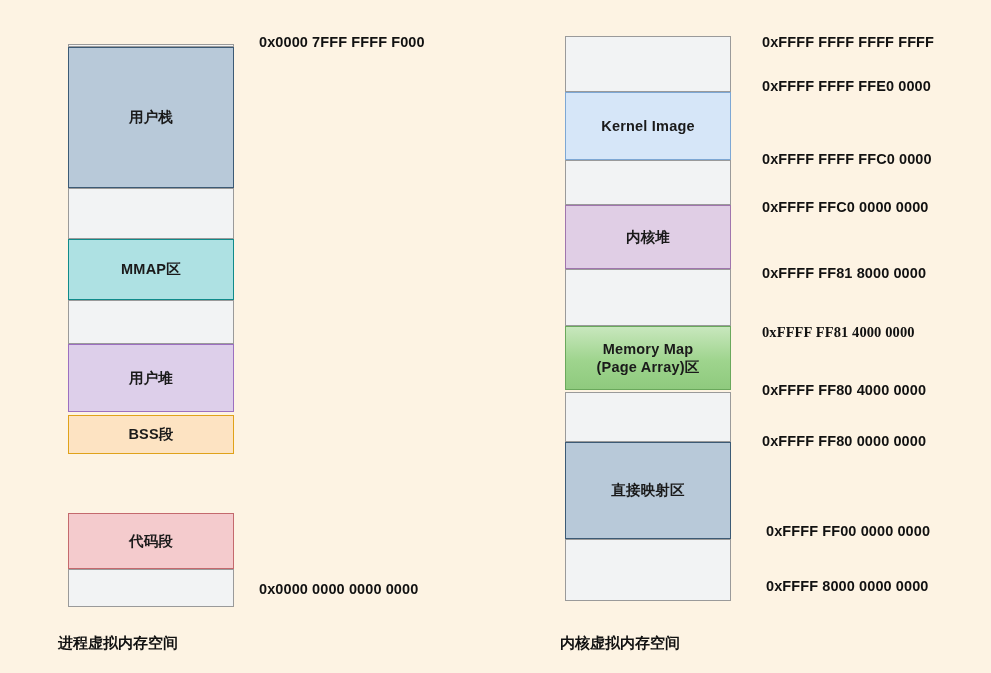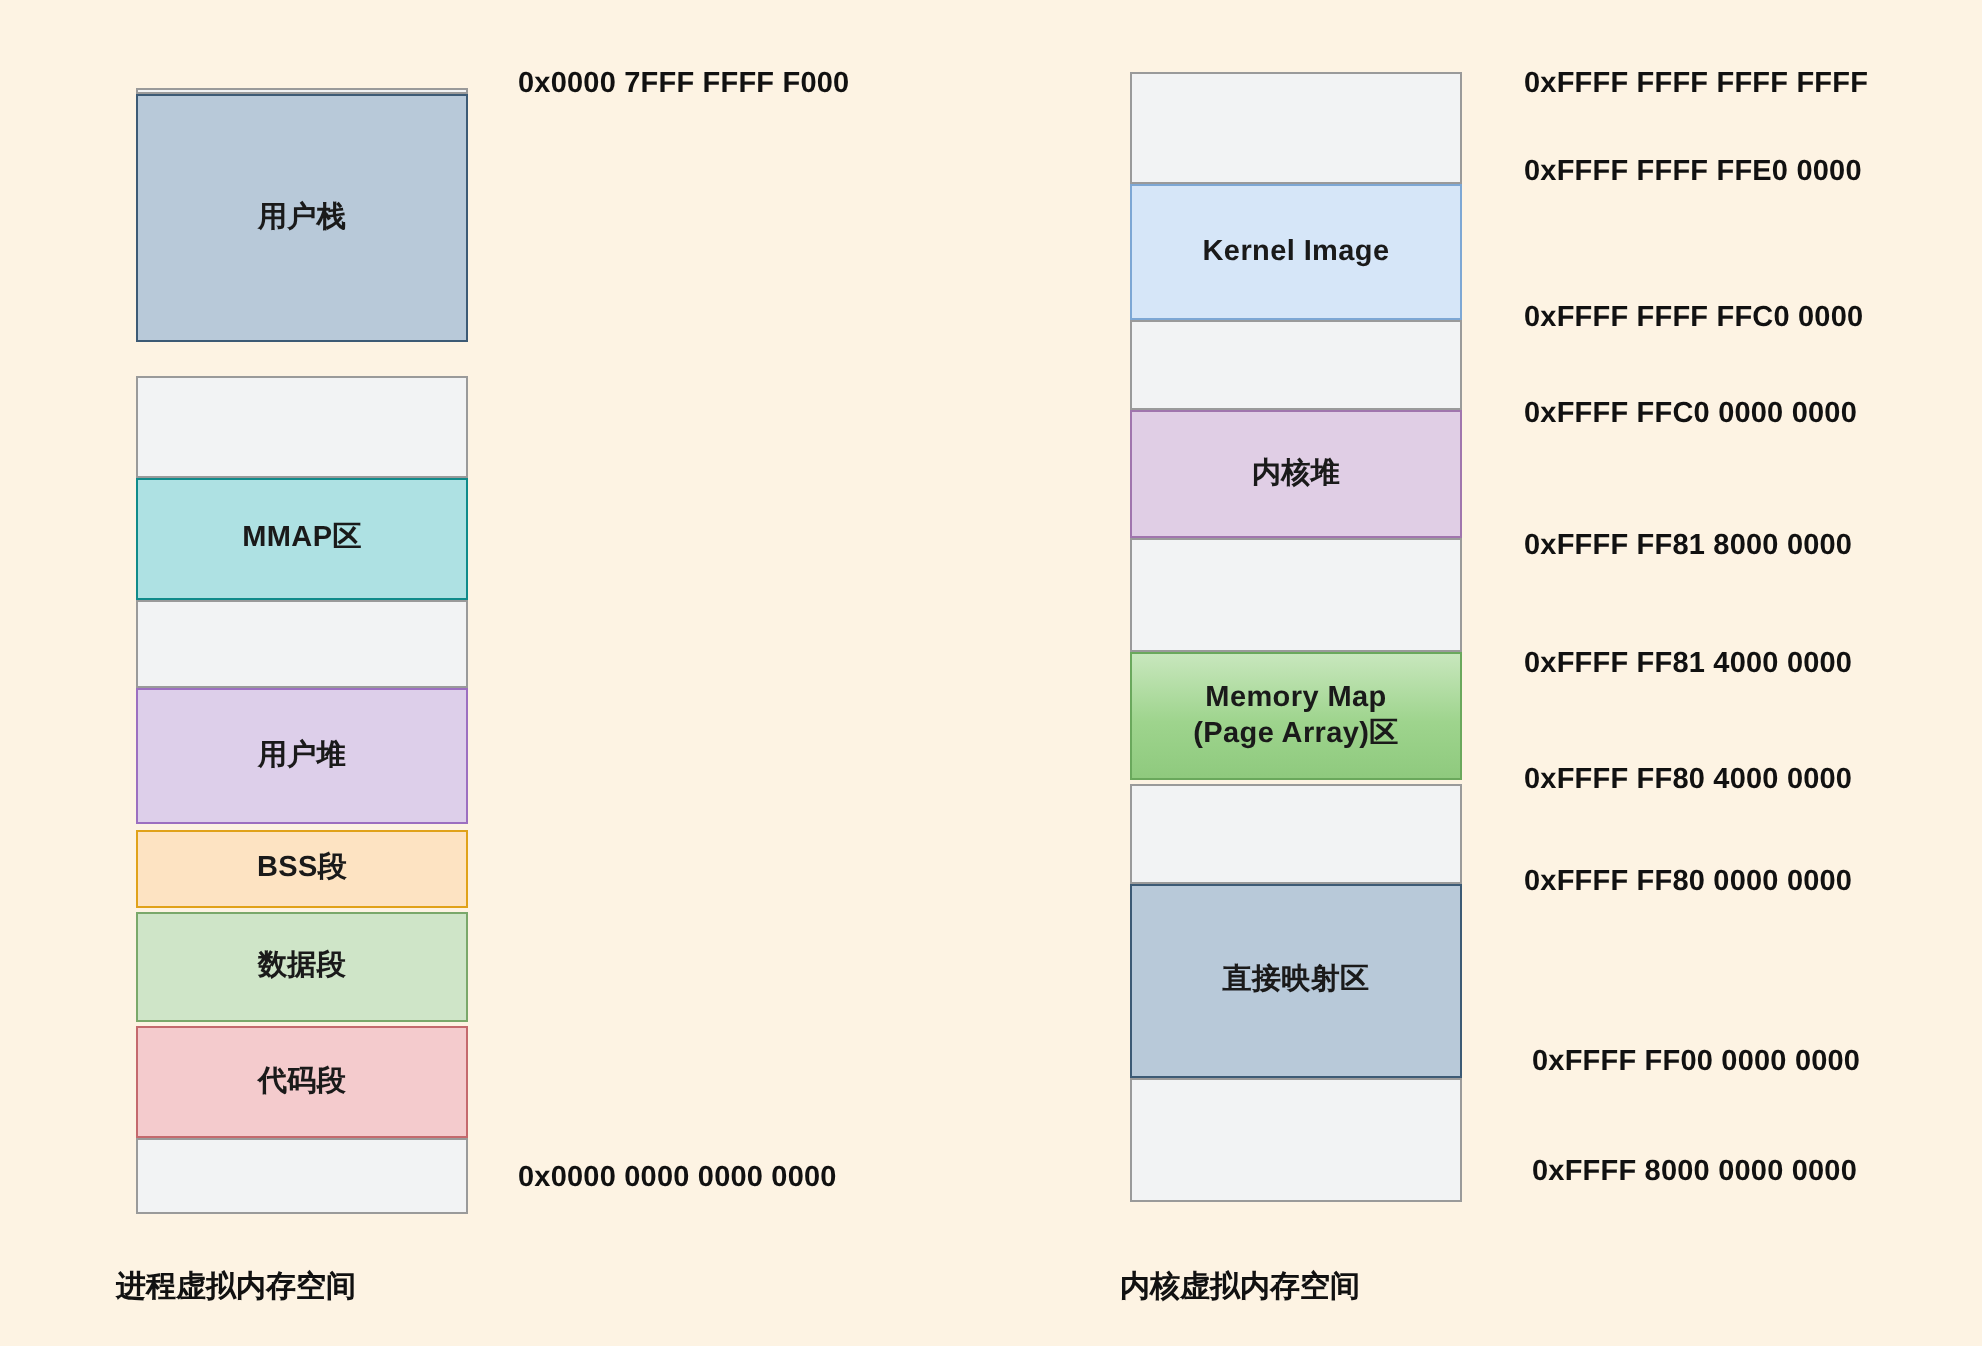--- a/index.html
+++ b/index.html
@@ -92,36 +92,33 @@
   #caption-process { left: 58px; top: 634px; }
   #caption-kernel  { left: 560px; top: 634px; }
 </style>
 </head>
 <body>
 
 <div class="diagram">
 
   <div class="mem-column" id="process-column" style="position: absolute; height: 563px;">
       <div class="mem-block blk-gap cap-top cap-bottom" style="position: absolute; top: 0px; height: 3px;"></div>
-      <div class="mem-block blk-stack" style="position: absolute; top: 3px; height: 124px;">
+      <div class="mem-block blk-stack" style="position: absolute; top: 3px; height: 141px;">
         <span class="blk-label">用户栈</span>
       </div>
       <div class="mem-block blk-gap cap-top cap-bottom" style="position: absolute; top: 144px; height: 51px;"></div>
       <div class="mem-block blk-mmap" style="position: absolute; top: 195px; height: 61px;">
         <span class="blk-label">MMAP区</span>
       </div>
       <div class="mem-block blk-gap cap-top cap-bottom" style="position: absolute; top: 256px; height: 44px;"></div>
       <div class="mem-block blk-heap" style="position: absolute; top: 300px; height: 68px;">
         <span class="blk-label">用户堆</span>
       </div>
       <div class="mem-block blk-bss" style="position: absolute; top: 371px; height: 39px;">
         <span class="blk-label">BSS段</span>
-      </div>
-      <div class="mem-block blk-data" style="position: absolute; top: 412px; height: 55px;">
-        <span class="blk-label">数据段</span>
       </div>
       <div class="mem-block blk-text" style="position: absolute; top: 469px; height: 56px;">
         <span class="blk-label">代码段</span>
       </div>
       <div class="mem-block blk-gap cap-bottom cap-top" style="position: absolute; top: 525px; height: 38px;"></div>
     </div>
 
   <div class="mem-column" id="kernel-column" style="position: absolute; height: 565px;">
       <div class="mem-block blk-gap cap-top cap-bottom" style="position: absolute; top: 0px; height: 56px;"></div>
       <div class="mem-block blk-kimage" style="position: absolute; top: 56px; height: 68px;">
@@ -144,21 +141,21 @@
     </div>
 
   <div id="addr-layer">
       <div class="addr" style="left: 259px; top: 34px;">0x0000 7FFF FFFF F000</div>
       <div class="addr" style="left: 259px; top: 581px;">0x0000 0000 0000 0000</div>
       <div class="addr" style="left: 762px; top: 34px;">0xFFFF FFFF FFFF FFFF</div>
       <div class="addr" style="left: 762px; top: 78px;">0xFFFF FFFF FFE0 0000</div>
       <div class="addr" style="left: 762px; top: 151px;">0xFFFF FFFF FFC0 0000</div>
       <div class="addr" style="left: 762px; top: 199px;">0xFFFF FFC0 0000 0000</div>
       <div class="addr" style="left: 762px; top: 265px;">0xFFFF FF81 8000 0000</div>
-      <div class="addr" style="left: 762px; top: 324px;">0xFFFF FF81 4000 0000</div>
+      <div class="addr" style="left: 762px; top: 324px; font-family: Liberation Serif, serif;">0xFFFF FF81 4000 0000</div>
       <div class="addr" style="left: 762px; top: 382px;">0xFFFF FF80 4000 0000</div>
       <div class="addr" style="left: 762px; top: 433px;">0xFFFF FF80 0000 0000</div>
       <div class="addr" style="left: 766px; top: 523px;">0xFFFF FF00 0000 0000</div>
       <div class="addr" style="left: 766px; top: 578px;">0xFFFF 8000 0000 0000</div>
     </div>
 
   <div class="caption" id="caption-process">进程虚拟内存空间</div>
   <div class="caption" id="caption-kernel">内核虚拟内存空间</div>
 
 </div>

